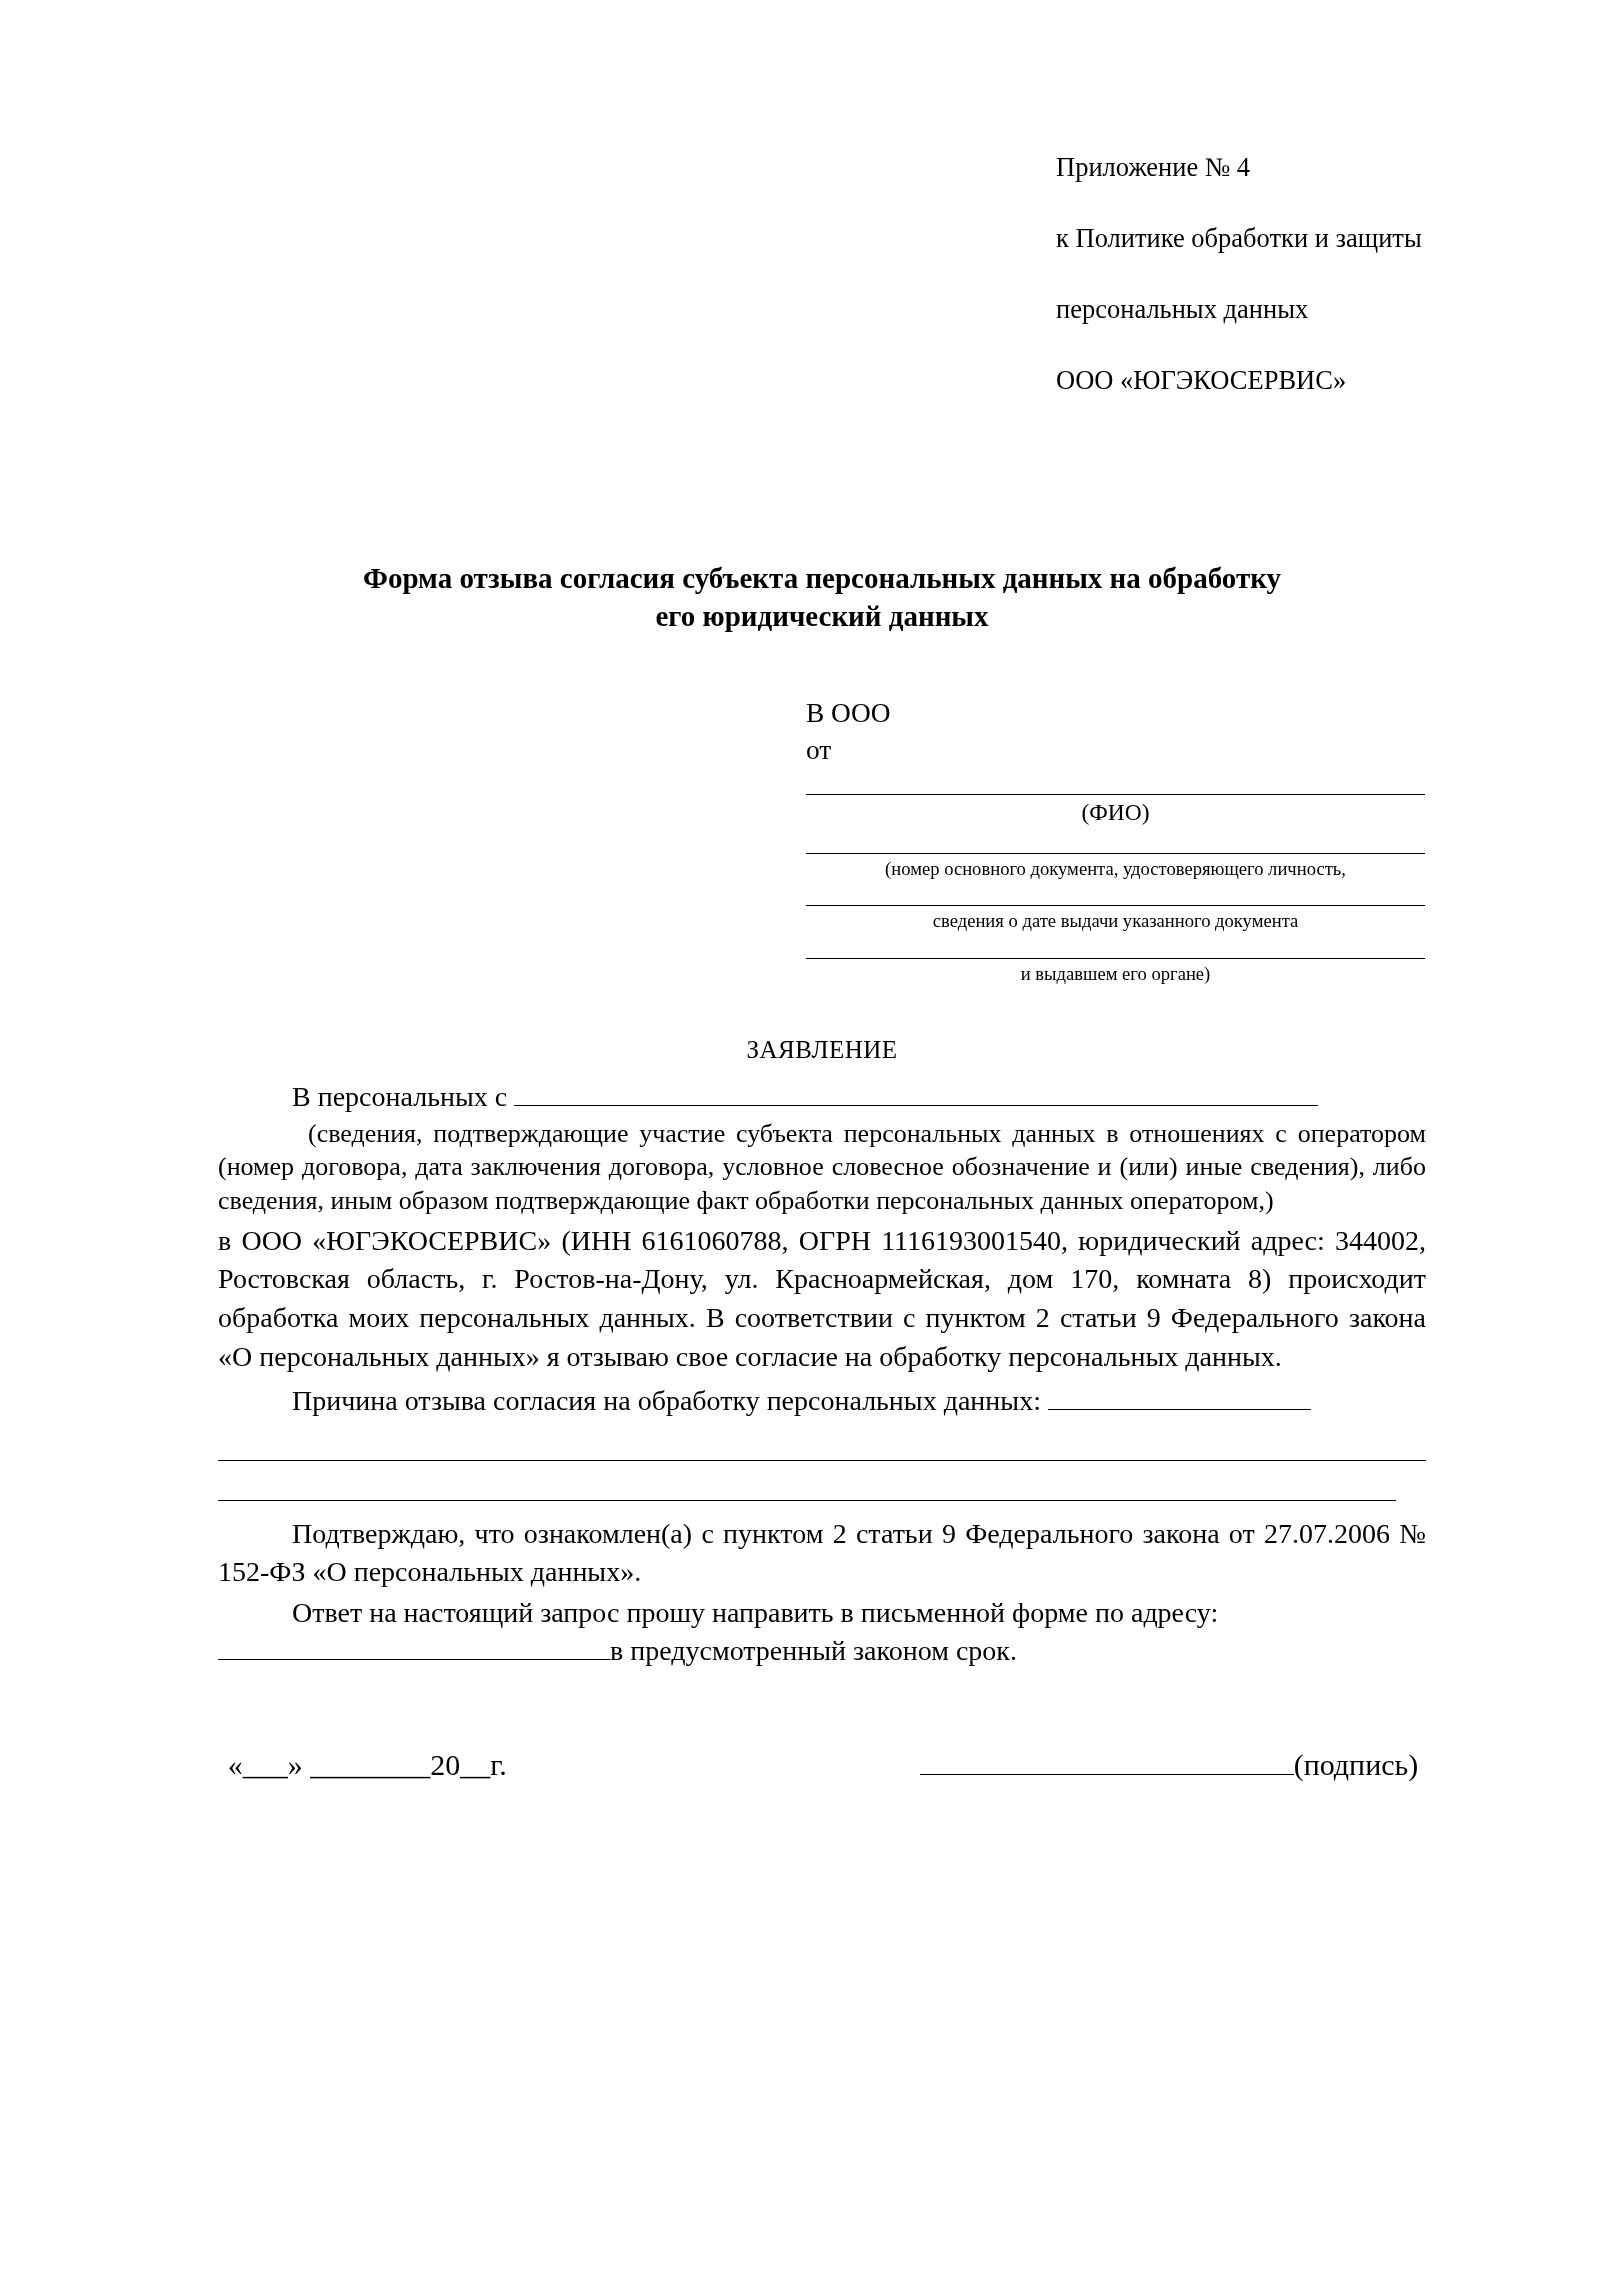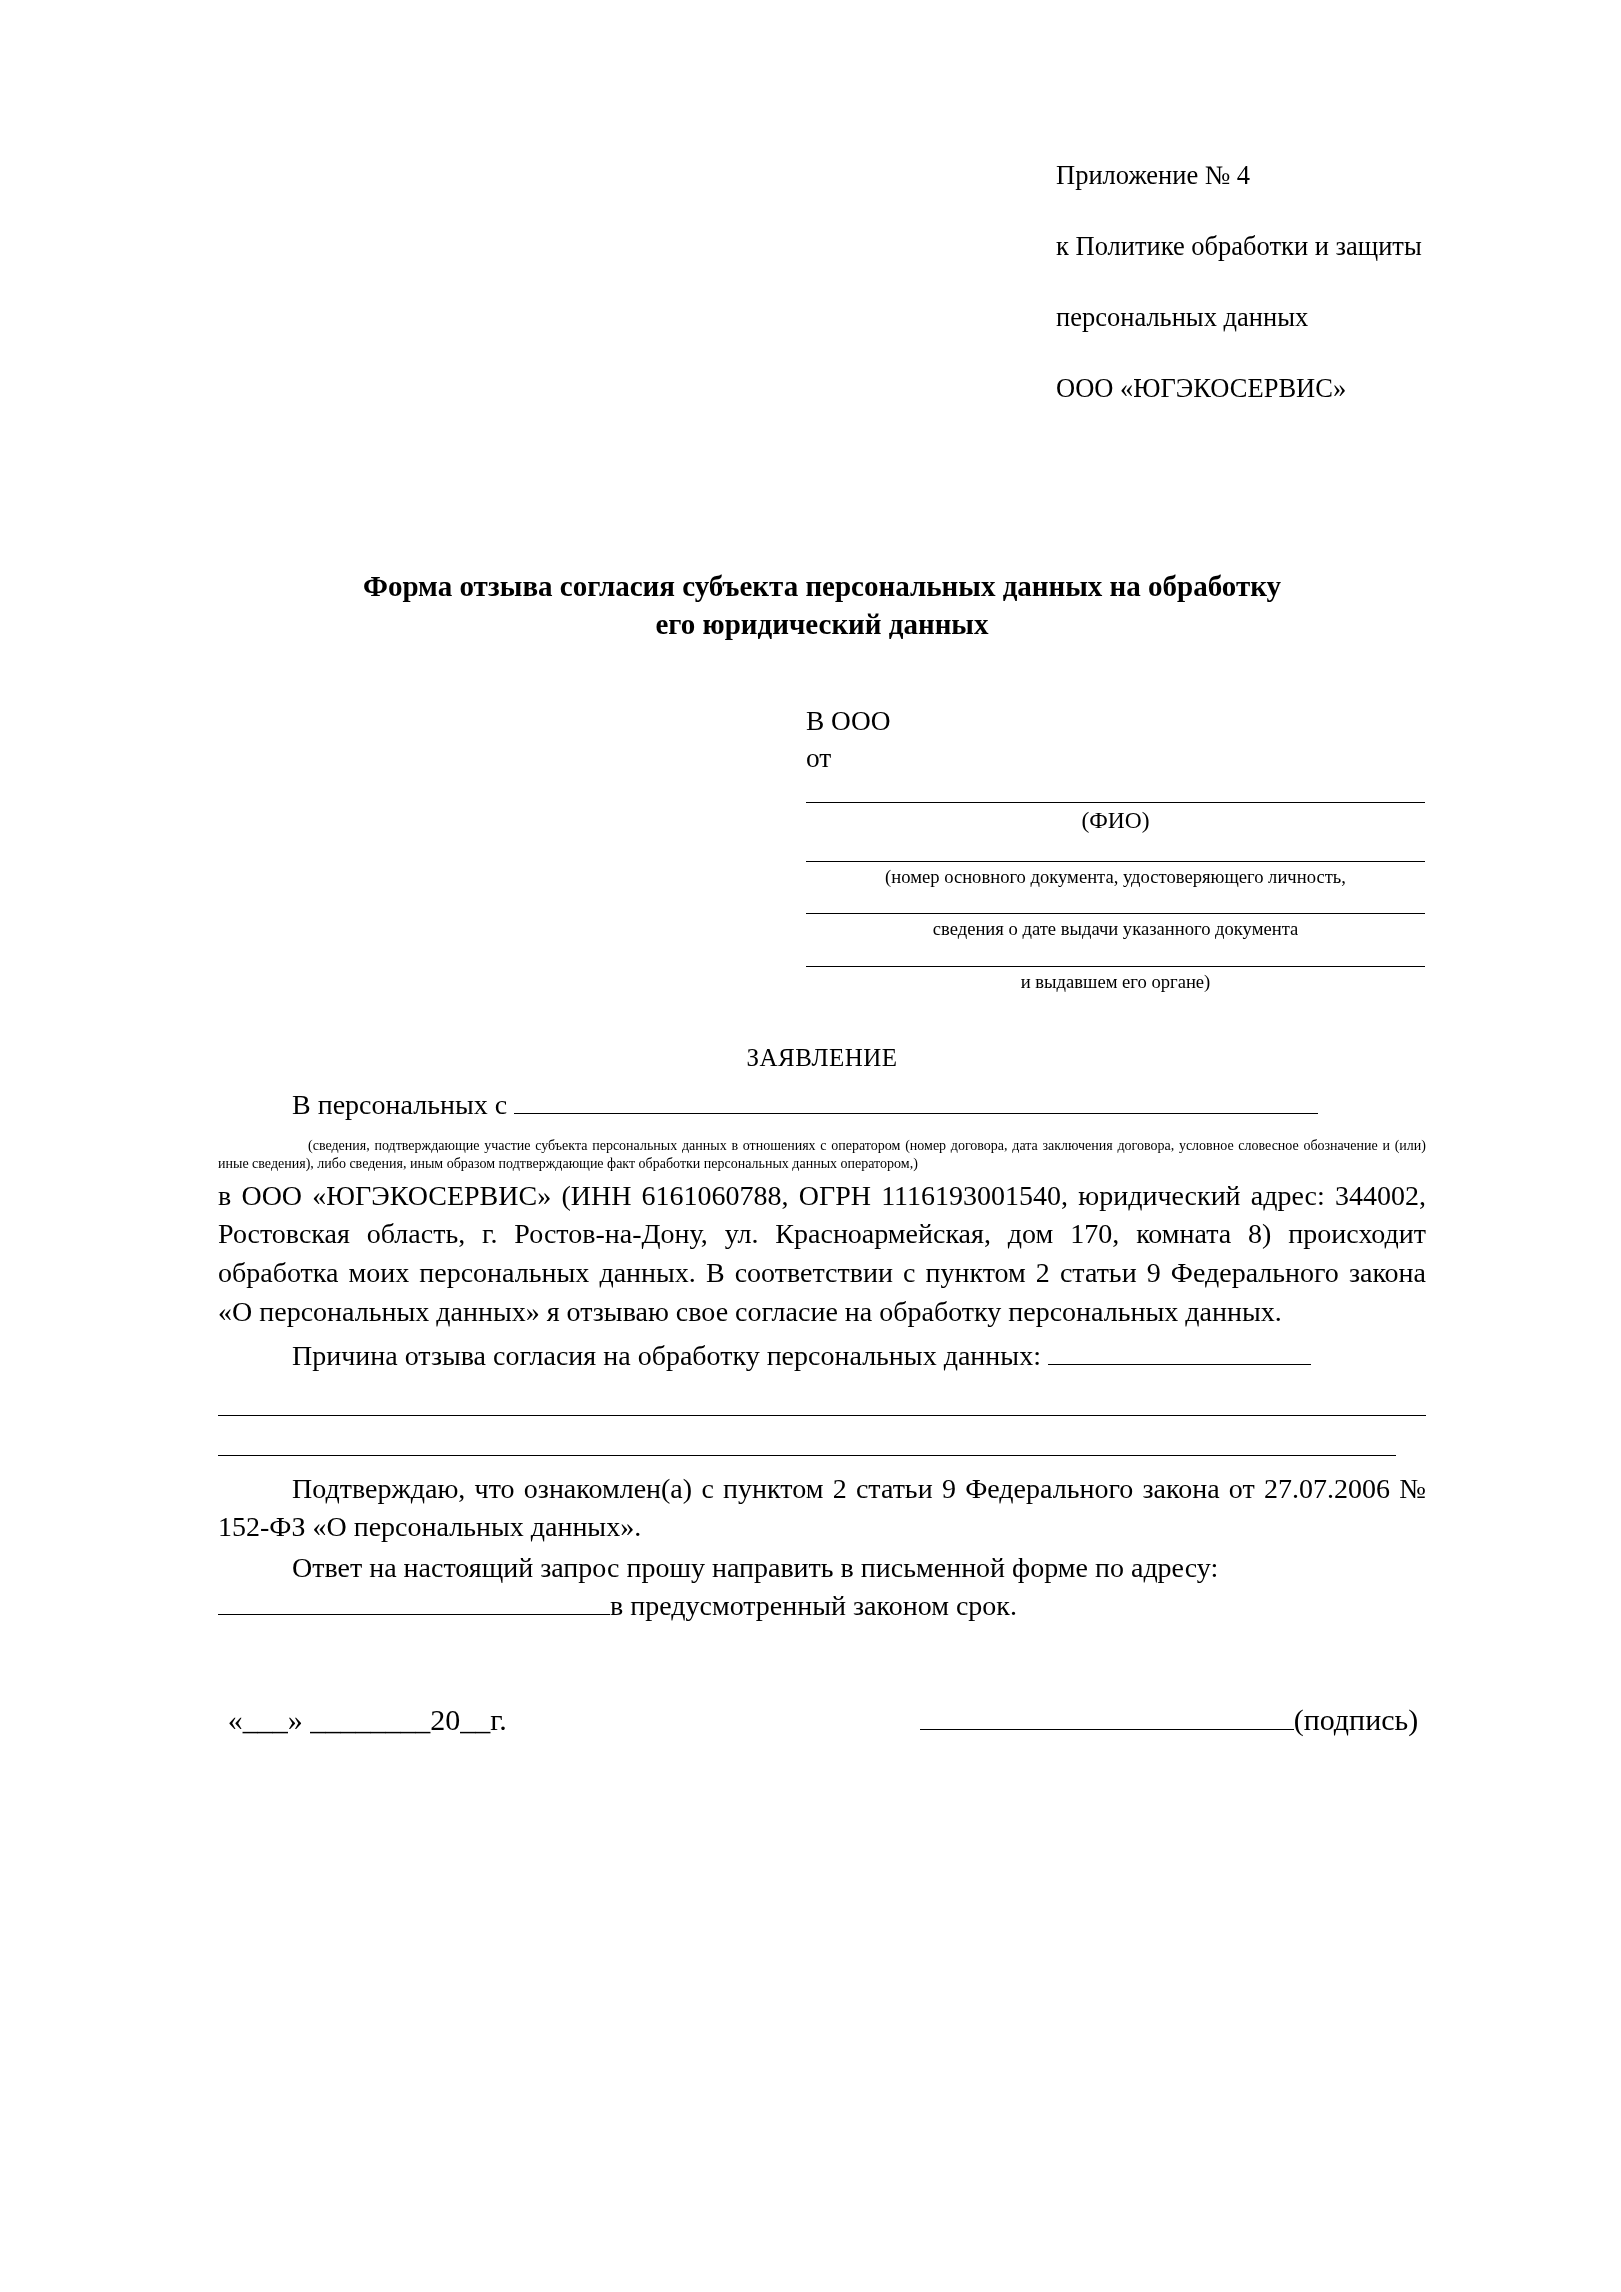--- a/index.html
+++ b/index.html
@@ -18,21 +18,21 @@
   .page {
     position: relative;
     width: 1621px;
     height: 2293px;
     padding: 0;
     box-sizing: border-box;
   }
   .content {
     position: absolute;
     left: 218px;
-    top: 122px;
+    top: 114px;
     width: 1208px;
   }
 
   
   .header-block {
     margin-left: 838px;
     font-size: 26.5px;
     line-height: 1.34;
     white-space: pre-line;
   }
@@ -99,24 +99,24 @@
   .para.no-indent {
     text-indent: 0;
   }
   .inline-rule {
     display: inline-block;
     border-bottom: 1.6px solid #000;
     vertical-align: baseline;
     height: 0.95em;
   }
   .smallprint {
-    font-size: 14px;
+    font-size: 26px;
     line-height: 1.3;
     text-align: justify;
-    margin-top: 12px;
+    margin-top: 0;
     font-family: Liberation Serif, serif;
   }
   .smallprint .first {
     display: block;
     text-indent: 90px;
   }
   .blank-line {
     border-bottom: 1.6px solid #000;
     height: 0;
     margin-top: 39px;

